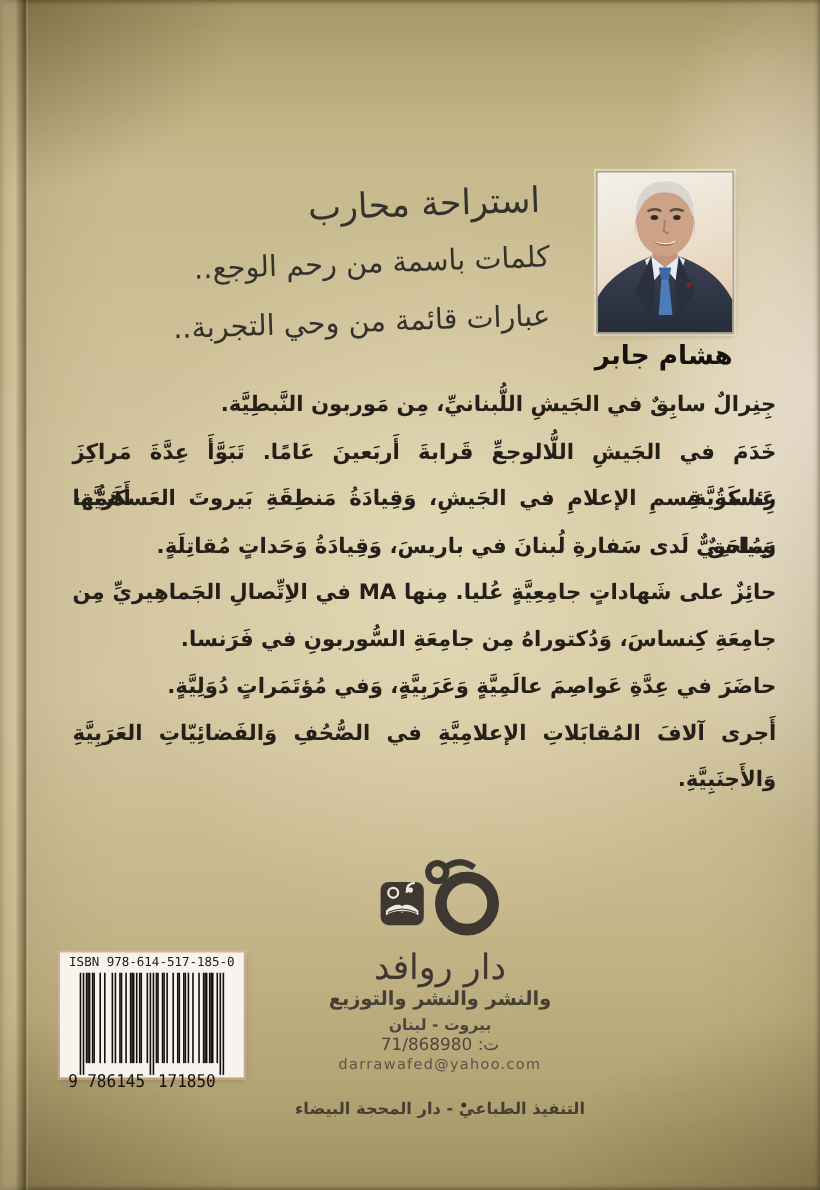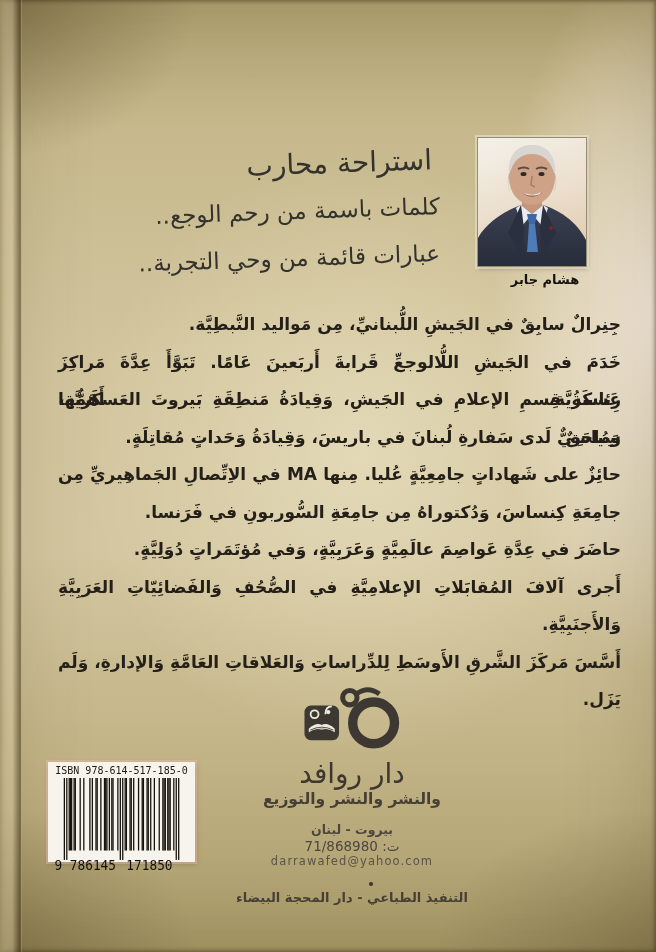--- a/index.html
+++ b/index.html
@@ -23,35 +23,35 @@
   
   .tagline{position:absolute;top:136px;right:216px;width:330px;direction:rtl;text-align:right;color:#34322c;}
   .tg-line{line-height:47px;font-size:23px;transform:rotate(-2deg);transform-origin:100% 50%;letter-spacing:-.5px;}
   .tg-title{font-size:28px;padding-left:6px;padding-right:8px;}
 
   
   .photo{position:absolute;left:477px;top:137px;width:108px;height:128px;border:1px solid #968e74;
     box-shadow:0 0 0 2px rgba(245,238,220,.5), 1px 2px 4px rgba(80,64,30,.35);background:#e9e4da;}
   .photo svg{display:block;}
 
-  .author{position:absolute;left:484px;top:272px;width:122px;text-align:center;direction:rtl;
-    font-size:13px;font-weight:bold;color:#16130e;}
+  .author{position:absolute;left:470px;top:272px;width:122px;text-align:center;direction:rtl;
+    font-size:21px;font-weight:bold;color:#16130e;}
 
   
   .bio{position:absolute;left:58px;top:306px;width:563px;direction:rtl;color:#241f18;
     font-size:17px;font-weight:bold;}
   .bio-line{line-height:37.5px;height:37.5px;text-align:justify;text-align-last:justify;white-space:normal;}
   .bio-line.last{text-align-last:start;}
 
   
   .pub{position:absolute;left:202px;top:684px;width:300px;text-align:center;color:#403a32;direction:rtl;}
   .logo{height:72px;}
   .pub-name{font-size:28px;font-weight:normal;letter-spacing:0;line-height:32px;margin-top:2px;color:#3d372f;}
   .pub-tagline{font-size:15.5px;font-weight:bold;line-height:19px;color:#453f36;}
-  .pub-city{font-size:12.5px;font-weight:bold;line-height:17px;margin-top:12px;color:#4c463c;}
+  .pub-city{font-size:12.5px;font-weight:bold;line-height:17px;margin-top:2px;color:#4c463c;}
   .pub-phone{font-size:13.5px;line-height:16px;color:#4c463e;}
   .pub-email{font-size:11.5px;line-height:15px;letter-spacing:1.1px;color:#59534a;direction:ltr;font-family:"DejaVu Sans",sans-serif;}
   .pub-printer{font-size:13px;font-weight:bold;line-height:16px;margin-top:21px;color:#453f36;}
 
   
   .barcode{position:absolute;left:48px;top:762px;width:147px;height:100px;background:#f7f4ee;
     box-shadow:0 0 0 2px rgba(236,190,176,.45), 1px 2px 5px rgba(90,66,36,.35);}
   .isbn{font-family:"DejaVu Sans Mono",monospace;font-size:10px;color:#1d1a15;text-align:center;
     padding-top:3px;line-height:12px;white-space:nowrap;}
   .barcode svg{display:block;margin:1px auto 0 auto;}
@@ -105,30 +105,29 @@
       <path d="M51,86 L57,86 L60,114 L49,114 Z" fill="#4d7cb8"></path>
       <path d="M43,67 L30,95 L44,118 L46,90 Z" fill="#2b3040"></path>
       <path d="M65,67 L78,95 L64,118 L62,90 Z" fill="#2b3040"></path>
       <circle cx="73" cy="90" r="2" fill="#7a2430"></circle>
     </svg>
   </div>
 
   <div class="author">هشام جابر</div>
 
   <div class="bio">
-      <div class="bio-line last">جِنِرالٌ سابِقٌ في الجَيشِ اللُّبنانيِّ، مِن مَواليد النَّبطِيَّة.</div>
+      <div class="bio-line last">جِنِرالٌ سابِقٌ في الجَيشِ اللُّبنانيِّ، مِن مَوربون النَّبطِيَّة.</div>
       <div class="bio-line">خَدَمَ في الجَيشِ اللُّالوجعِّ قَرابةَ أَربَعينَ عَامًا. تَبَوَّأَ عِدَّةَ مَراكِزَ عَسكَريَّة، أَهَمُّها</div>
       <div class="bio-line">رِئاسةُ قِسمِ الإعلامِ في الجَيشِ، وَقِيادَةُ مَنطِقَةِ بَيروتَ العَسكَريَّةِ، وَمُلحَقٌ</div>
       <div class="bio-line last">سِياسِيٌّ لَدى سَفارةِ لُبنانَ في باريسَ، وَقِيادَةُ وَحَداتٍ مُقاتِلَةٍ.</div>
       <div class="bio-line">حائِزٌ على شَهاداتٍ جامِعِيَّةٍ عُليا. مِنها MA في الاِتِّصالِ الجَماهِيريِّ مِن</div>
       <div class="bio-line last">جامِعَةِ كِنساسَ، وَدُكتوراهُ مِن جامِعَةِ السُّوربونِ في فَرَنسا.</div>
       <div class="bio-line last">حاضَرَ في عِدَّةِ عَواصِمَ عالَمِيَّةٍ وَعَرَبِيَّةٍ، وَفي مُؤتَمَراتٍ دُوَلِيَّةٍ.</div>
       <div class="bio-line">أَجرى آلافَ المُقابَلاتِ الإعلامِيَّةِ في الصُّحُفِ وَالفَضائِيّاتِ العَرَبِيَّةِ</div>
       <div class="bio-line last">وَالأَجنَبِيَّةِ.</div>
-      <div class="bio-line last">أَسَّسَ مَركَزَ الشَّرقِ الأَوسَطِ لِلدِّراساتِ وَالعَلاقاتِ العَامَّةِ وَالإدارةِ، وَلَم يَزَل.</div>
     </div>
 
   <div class="pub">
     <div class="logo">
       <svg width="96" height="72" viewBox="0 0 132 100">
         <g fill="none" stroke="#3e3832">
           <circle cx="96" cy="54" r="29" stroke-width="13"></circle>
           <circle cx="63" cy="19" r="10" stroke-width="7"></circle>
           <path d="M72,14 Q88,2 104,14" stroke-width="7"></path>
         </g>

